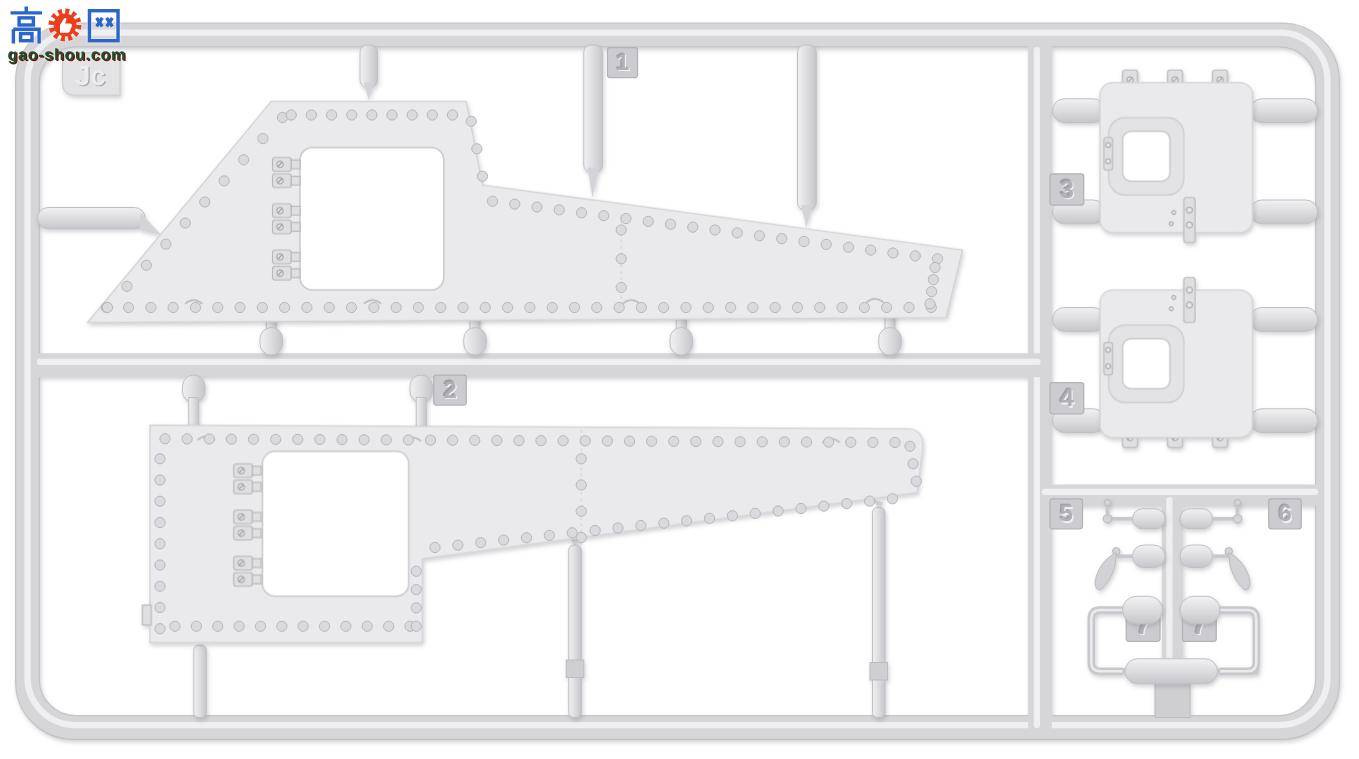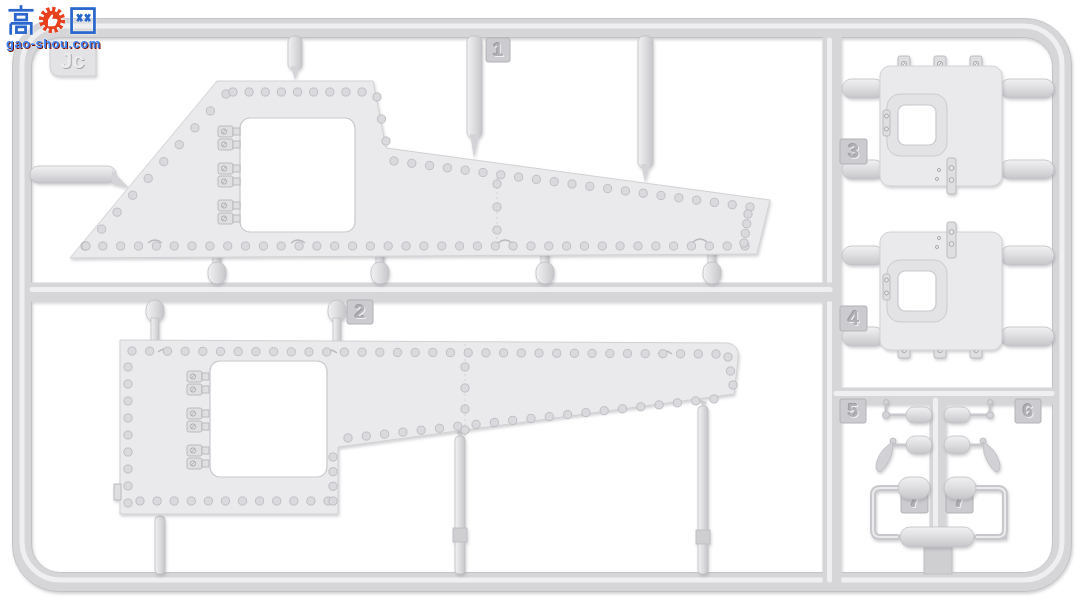--- a/index.html
+++ b/index.html
@@ -33,21 +33,21 @@
   .ball{fill:#d4d4d8;stroke:#b8b8bc;stroke-width:.8;}
   .handle{fill:none;stroke:#c8c8cc;stroke-width:6;}
   .handle-hi{fill:none;stroke:#ebebed;stroke-width:2;}
   .blade{fill:#d2d2d6;stroke:#bcbcc0;stroke-width:.8;}
   .foot{fill:#cfcfd2;stroke:#bcbcc0;stroke-width:.8;}
 
   
   .wm{position:absolute;left:6px;top:2px;z-index:5;}
   .wm-row{display:flex;align-items:center;gap:1px;height:36px;
           filter:drop-shadow(0 0 1px #ffffff);}
-  .wm-url{font:bold 13px "Liberation Sans",sans-serif;color:#3b82f6;
+  .wm-url{font:bold 13px "Liberation Sans",sans-serif;color:#14532d;
           letter-spacing:.5px;margin-top:-2px;
           text-shadow:1px 1px 0 #7a1004,0 0 2px #fff;}
 </style>
 </head>
 <body>
 
 <div class="stage">
 
 <svg class="sheet" width="1087" height="607" viewBox="0 0 1087 607">
   <defs>

